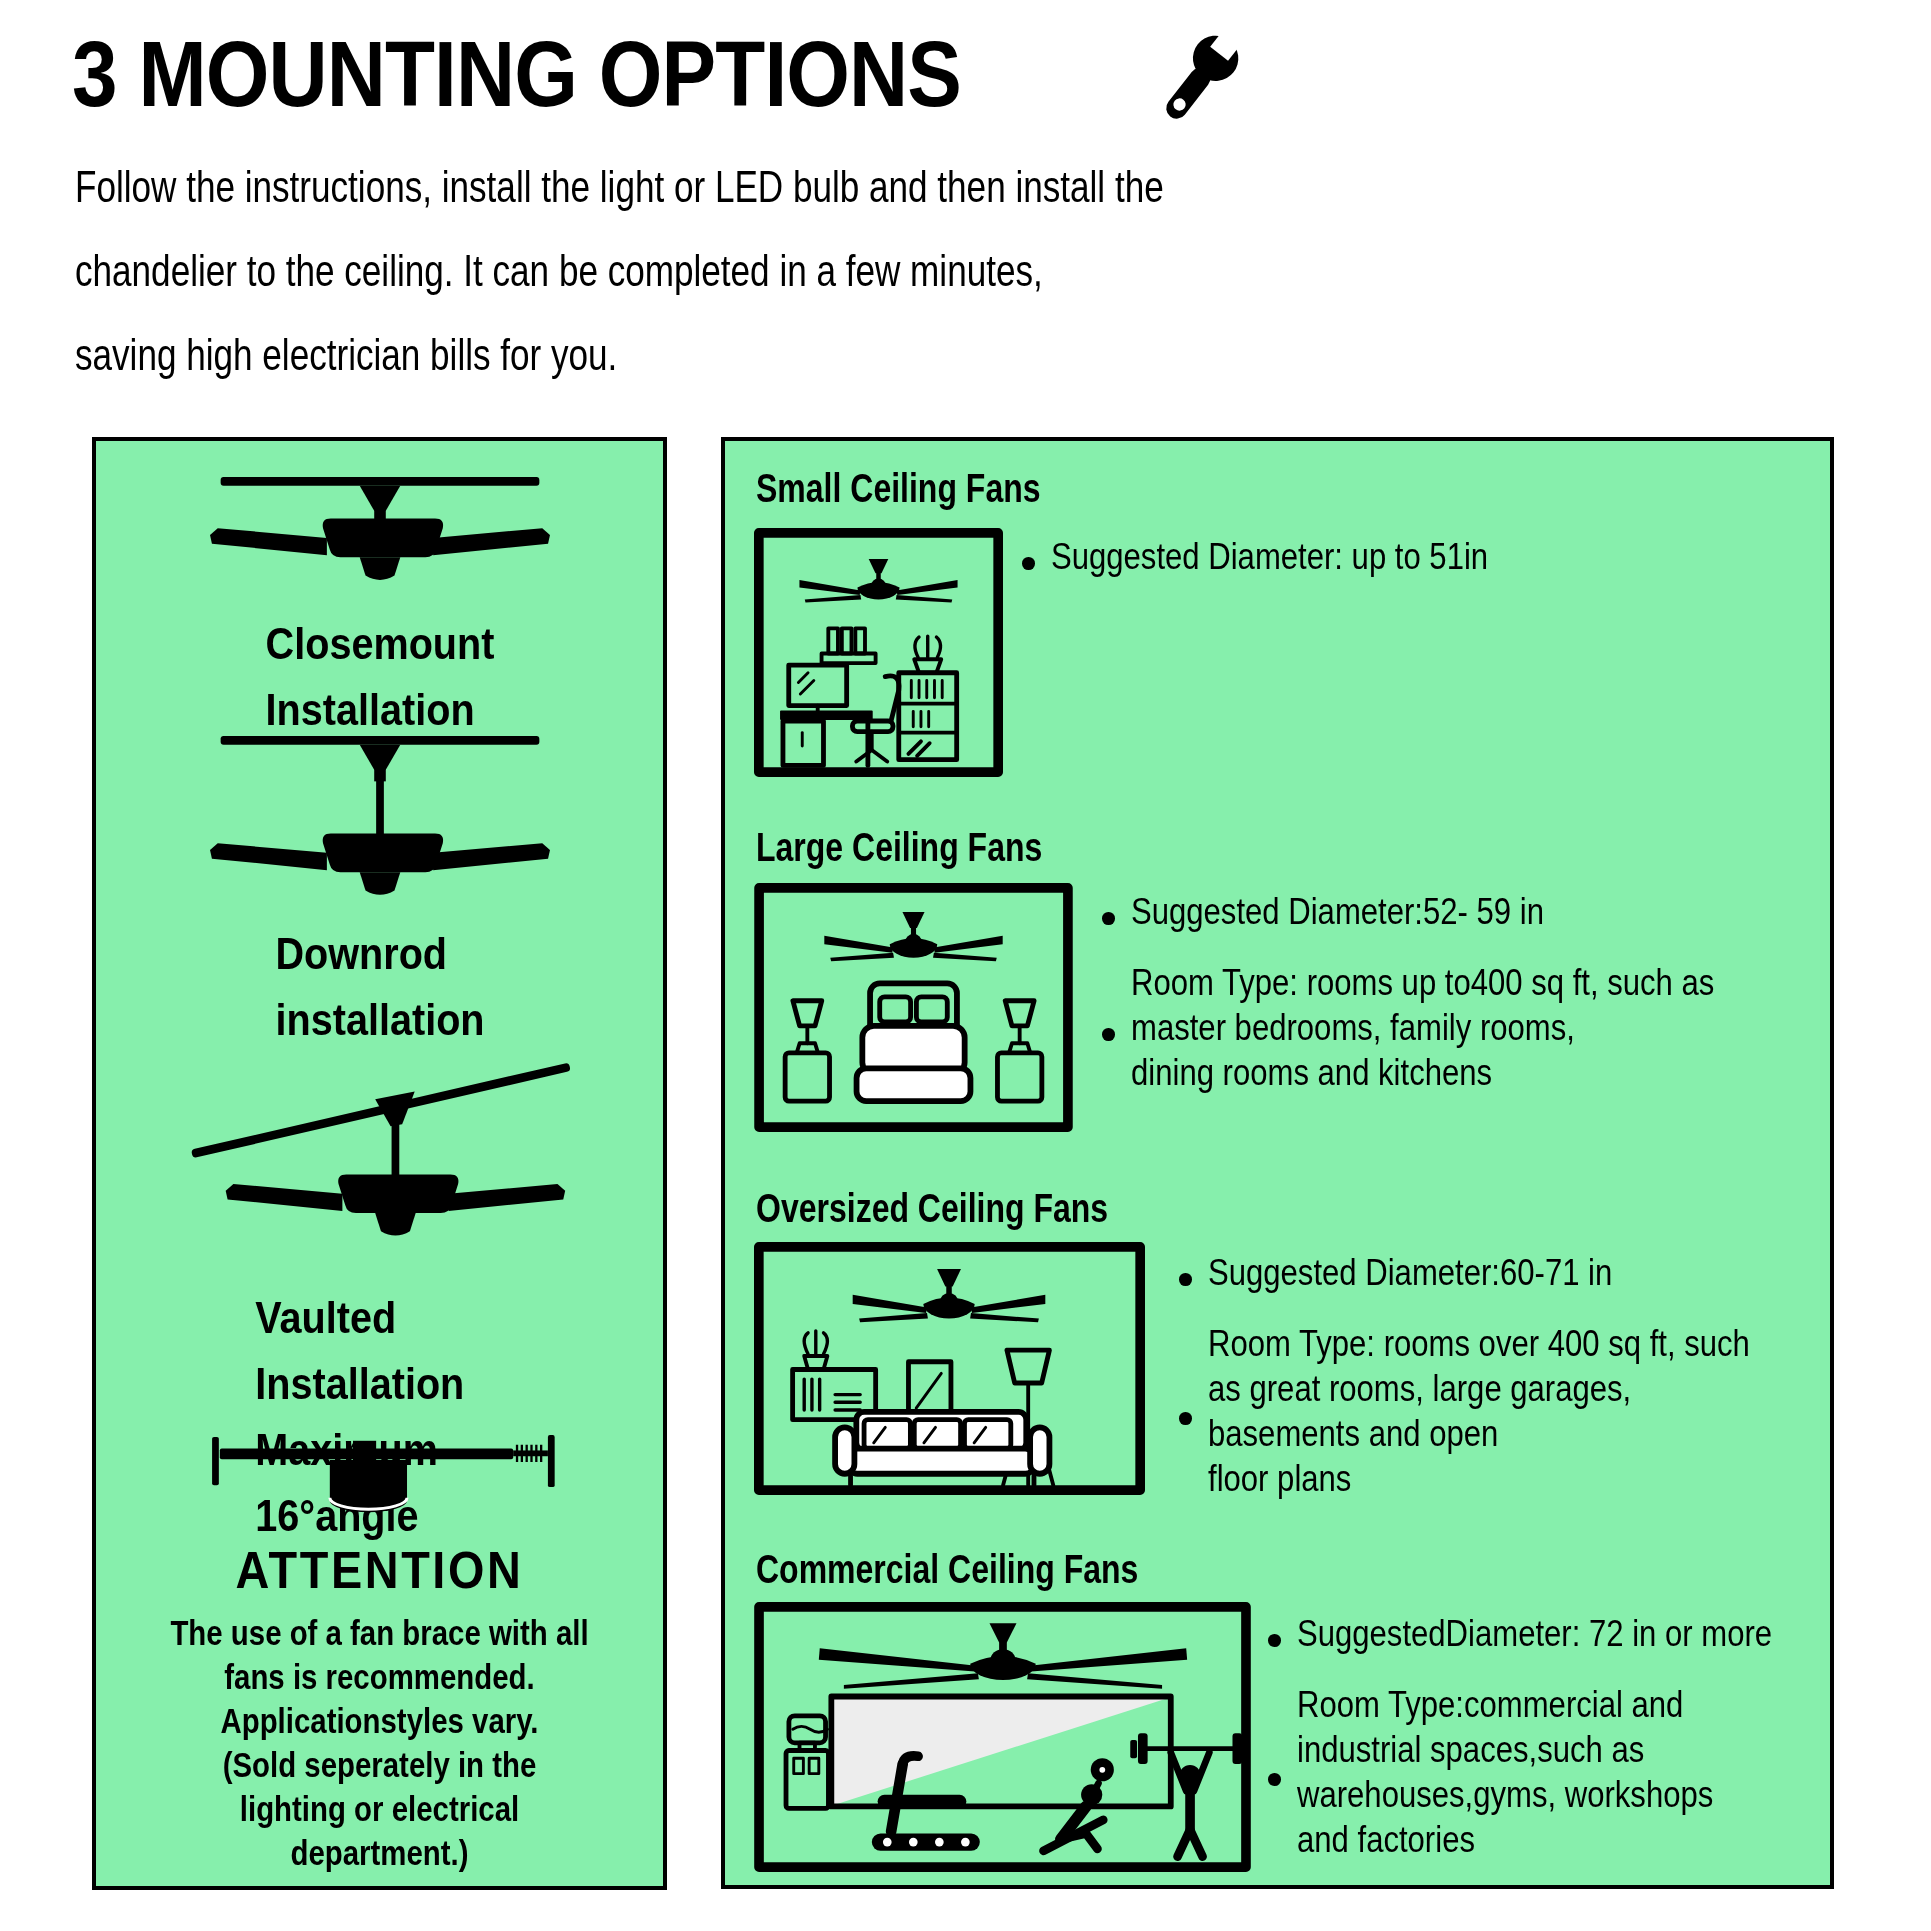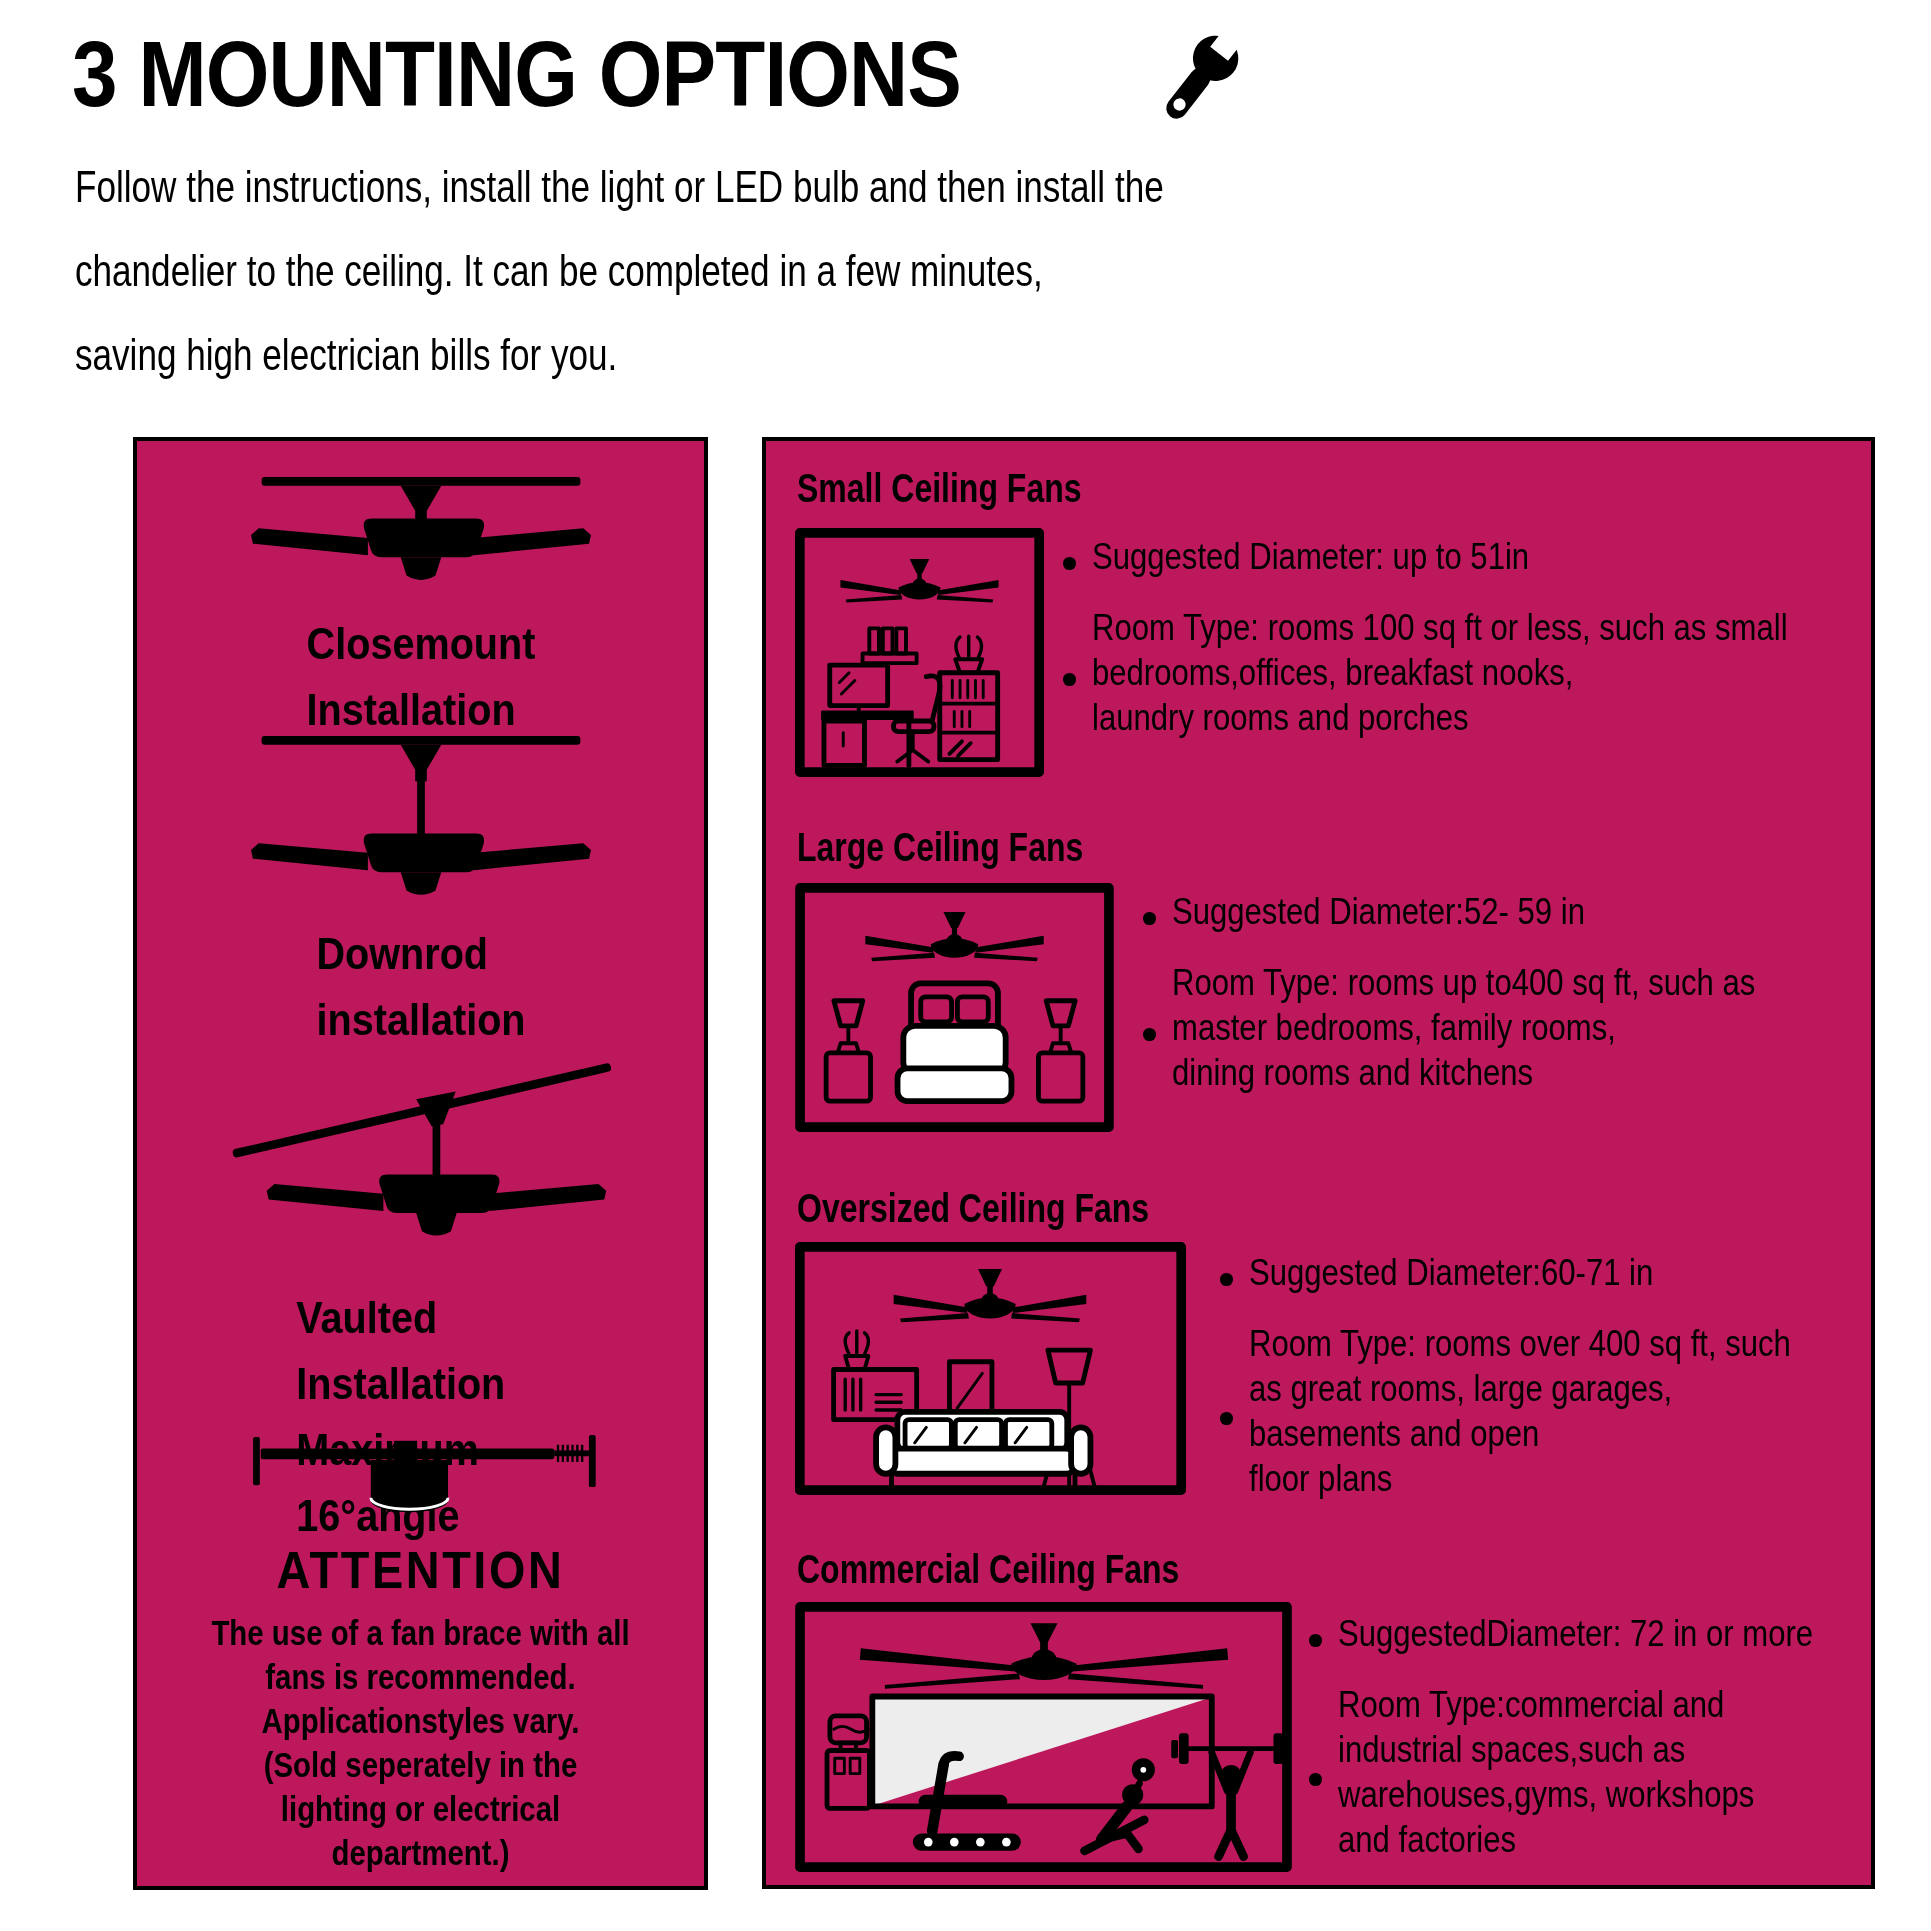--- a/index.html
+++ b/index.html
@@ -17,21 +17,21 @@
     transform:scaleX(.88);transform-origin:left center;
   }
   .wrench{position:absolute;left:1145px;top:25px;}
   .intro{
     position:absolute;left:75px;top:145px;margin:0;width:2028px;
     font-size:45px;line-height:84px;white-space:pre-line;
     transform:scaleX(.78);transform-origin:left top;
   }
 
   
-  .panel{position:absolute;border:4.8px solid #000;background:#be185d;box-sizing:border-box;margin-left:41px;}
+  .panel{position:absolute;border:4.8px solid #000;background:#86efac;box-sizing:border-box;}
   .panel-left{left:92px;top:437px;width:575px;height:1453px;}
   .panel-right{left:721px;top:437px;width:1113px;height:1452px;}
 
   
   .lp-icon{position:absolute;left:50%;transform:translateX(-50%);}
   .opt-label{
     position:absolute;left:50%;margin:0;
     transform:translateX(-50%) scaleX(.88);transform-origin:center top;
     font-size:45px;font-weight:bold;line-height:66px;
     white-space:pre-line;text-align:left;
@@ -202,26 +202,20 @@
       <path d="M136,154 q16,-4 14,14 l-8,32" stroke-width="5"></path>
       <rect x="102" y="200" width="42" height="11" rx="5" stroke-width="5"></rect>
       <path d="M122,211 v19" stroke-width="4"></path>
       <path d="M106,242 l16,-12 16,12" stroke-width="4"></path>
     </svg>
   </span>
   <div class="bullets" style="left:297px;top:93px">
     <div class="bullet">
       <span class="dot"></span>
       <span class="btxt">Suggested Diameter: up to 51in</span>
-    </div>
-    <div class="bullet">
-      <span class="dot"></span>
-      <span class="btxt">Room Type: rooms 100 sq ft or less, such as small
-bedrooms,offices, breakfast nooks,
-laundry rooms and porches</span>
     </div>
   </div>
 
   <h3 class="sec-heading" style="left:31px;top:384px">Large Ceiling Fans</h3>
   <span class="abs" style="left:29px;top:442px">
     <svg width="319" height="249" viewBox="0 0 330 258" fill="none" stroke="#000" stroke-linecap="round" stroke-linejoin="round">
       <rect x="5" y="5" width="320" height="248" stroke-width="10"></rect>
       <use href="#fan-thin" xlink:href="#fan-thin" transform="translate(165,30) scale(0.88)" stroke="none"></use>
       <rect x="120" y="104" width="90" height="88" rx="10" stroke-width="6"></rect>
       <rect x="130" y="118" width="32" height="26" rx="5" stroke-width="5"></rect>

